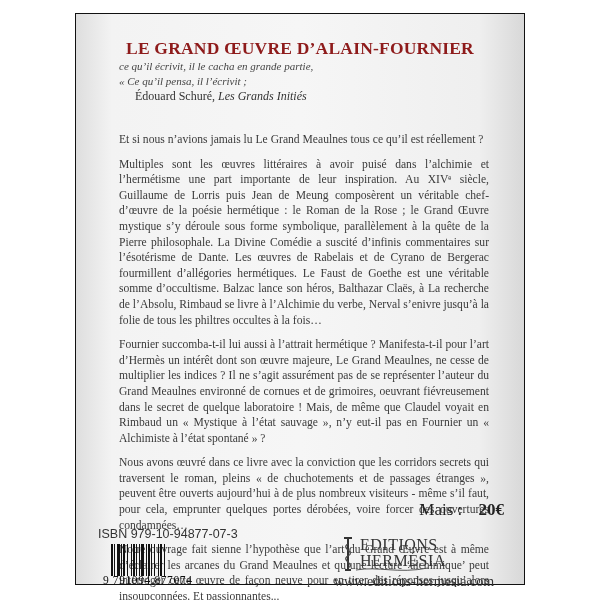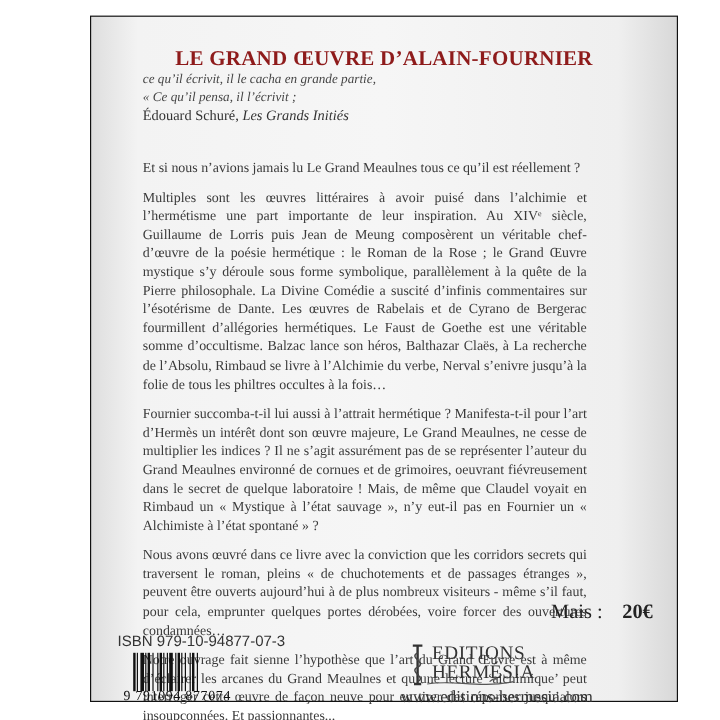--- a/index.html
+++ b/index.html
@@ -1,33 +1,33 @@
 <!DOCTYPE html>
 <html><head>
   <meta charset="utf-8">
   <style>
     html, body { margin:0; padding:0; background:#ffffff; }
     body { width:600px; height:600px; position:relative; overflow:hidden; }
     .cover {
-      position:absolute; left:75px; top:13px; width:490px; height:572px;
+      position:absolute; left:75px; top:13px; width:450px; height:572px;
       border:1.5px solid #111;
       background: linear-gradient(90deg, #dedede 0%, #f3f3f3 8%, #f6f6f6 50%, #efefef 90%, #d8d8d8 100%);
       box-sizing:border-box;
       font-family:"Liberation Serif","DejaVu Serif",serif;
       color:#333;
     }
     .title {
       position:absolute; left:0; right:0; top:24px; text-align:center;
       color:#8e1b1b; font-weight:bold; font-size:17.5px; letter-spacing:0.2px;
     }
     .epigraph {
       position:absolute; left:43px; top:45px; width:380px;
       font-size:11px; line-height:15px; font-style:italic; color:#444;
     }
-    .epigraph .attr { font-style:normal; font-size:12px; color:#333; }
+    .epigraph .attr { font-style:normal; font-size:12px; color:#333;margin-left:16px; }
     .epigraph .attr i { font-style:italic; }
     .body {
       position:absolute; left:43px; top:118px; width:370px;
       font-size:11.6px; line-height:15.6px; color:#3a3a3a; text-align:justify;
     }
     .body p { margin:0 0 9px 0; }
     .price {
       position:absolute; right:20px; top:486px; font-size:17px; color:#222;
     }
     .price b { font-weight:bold;margin-left:12px; }

